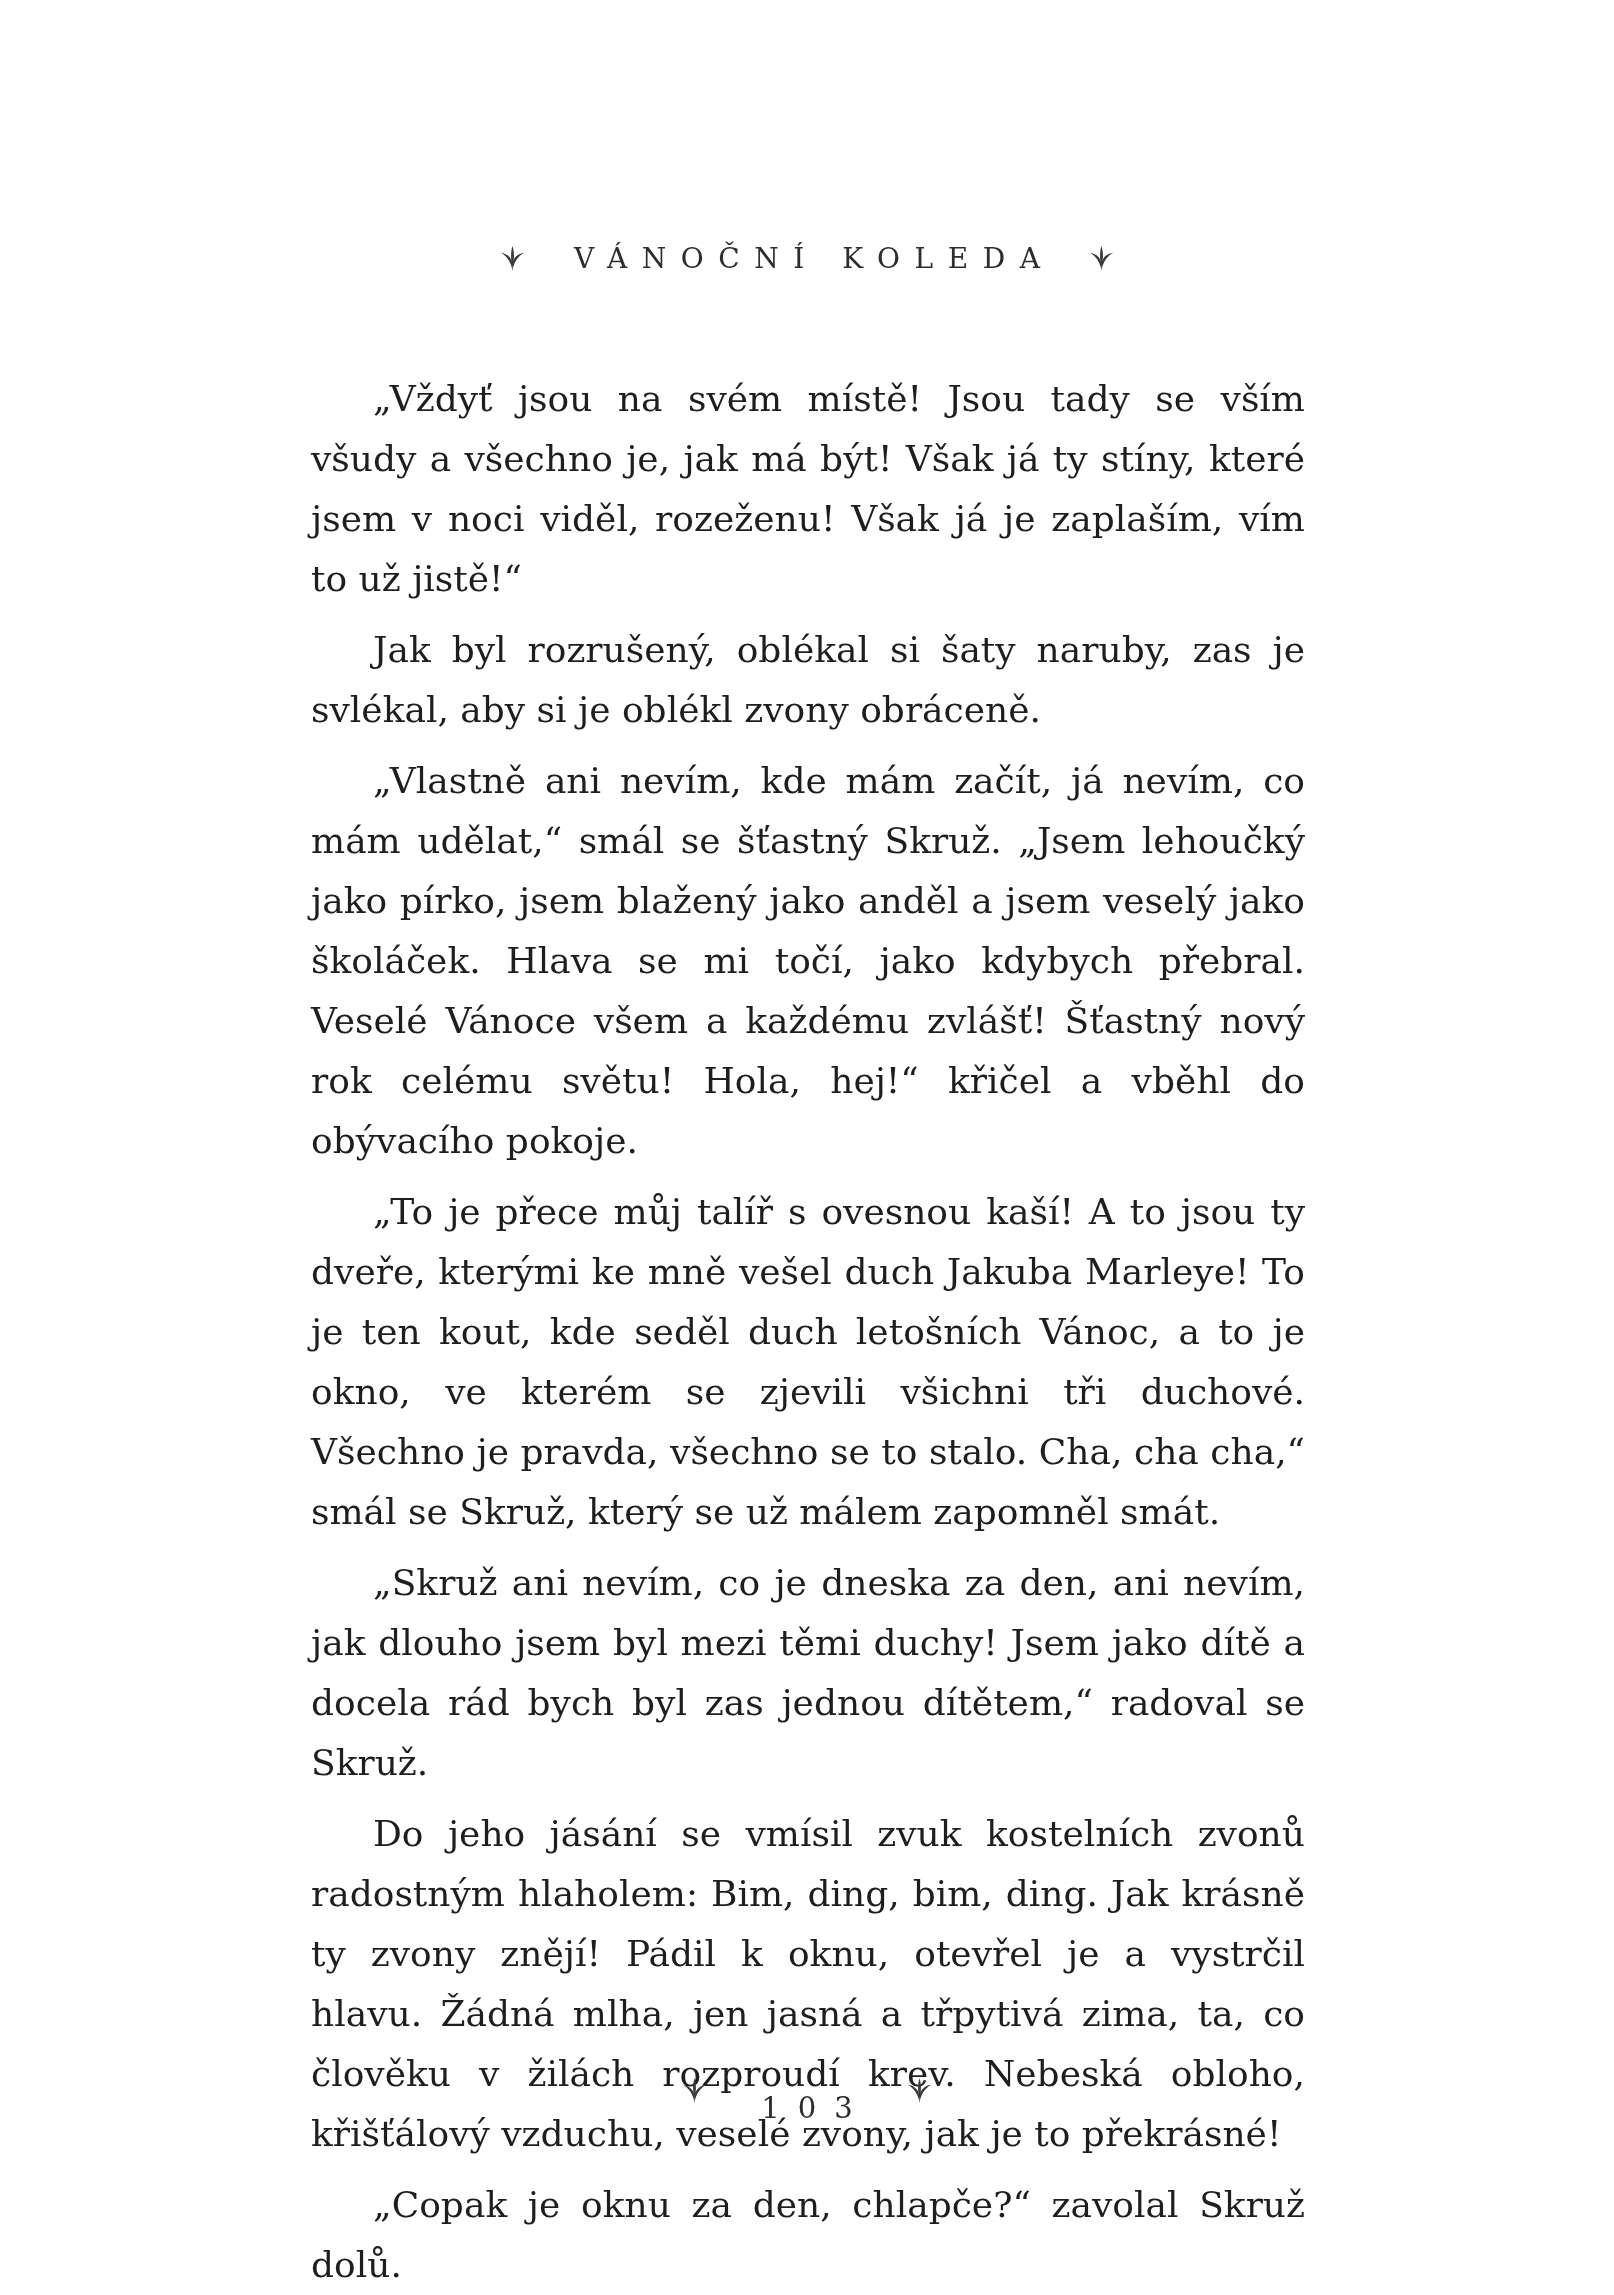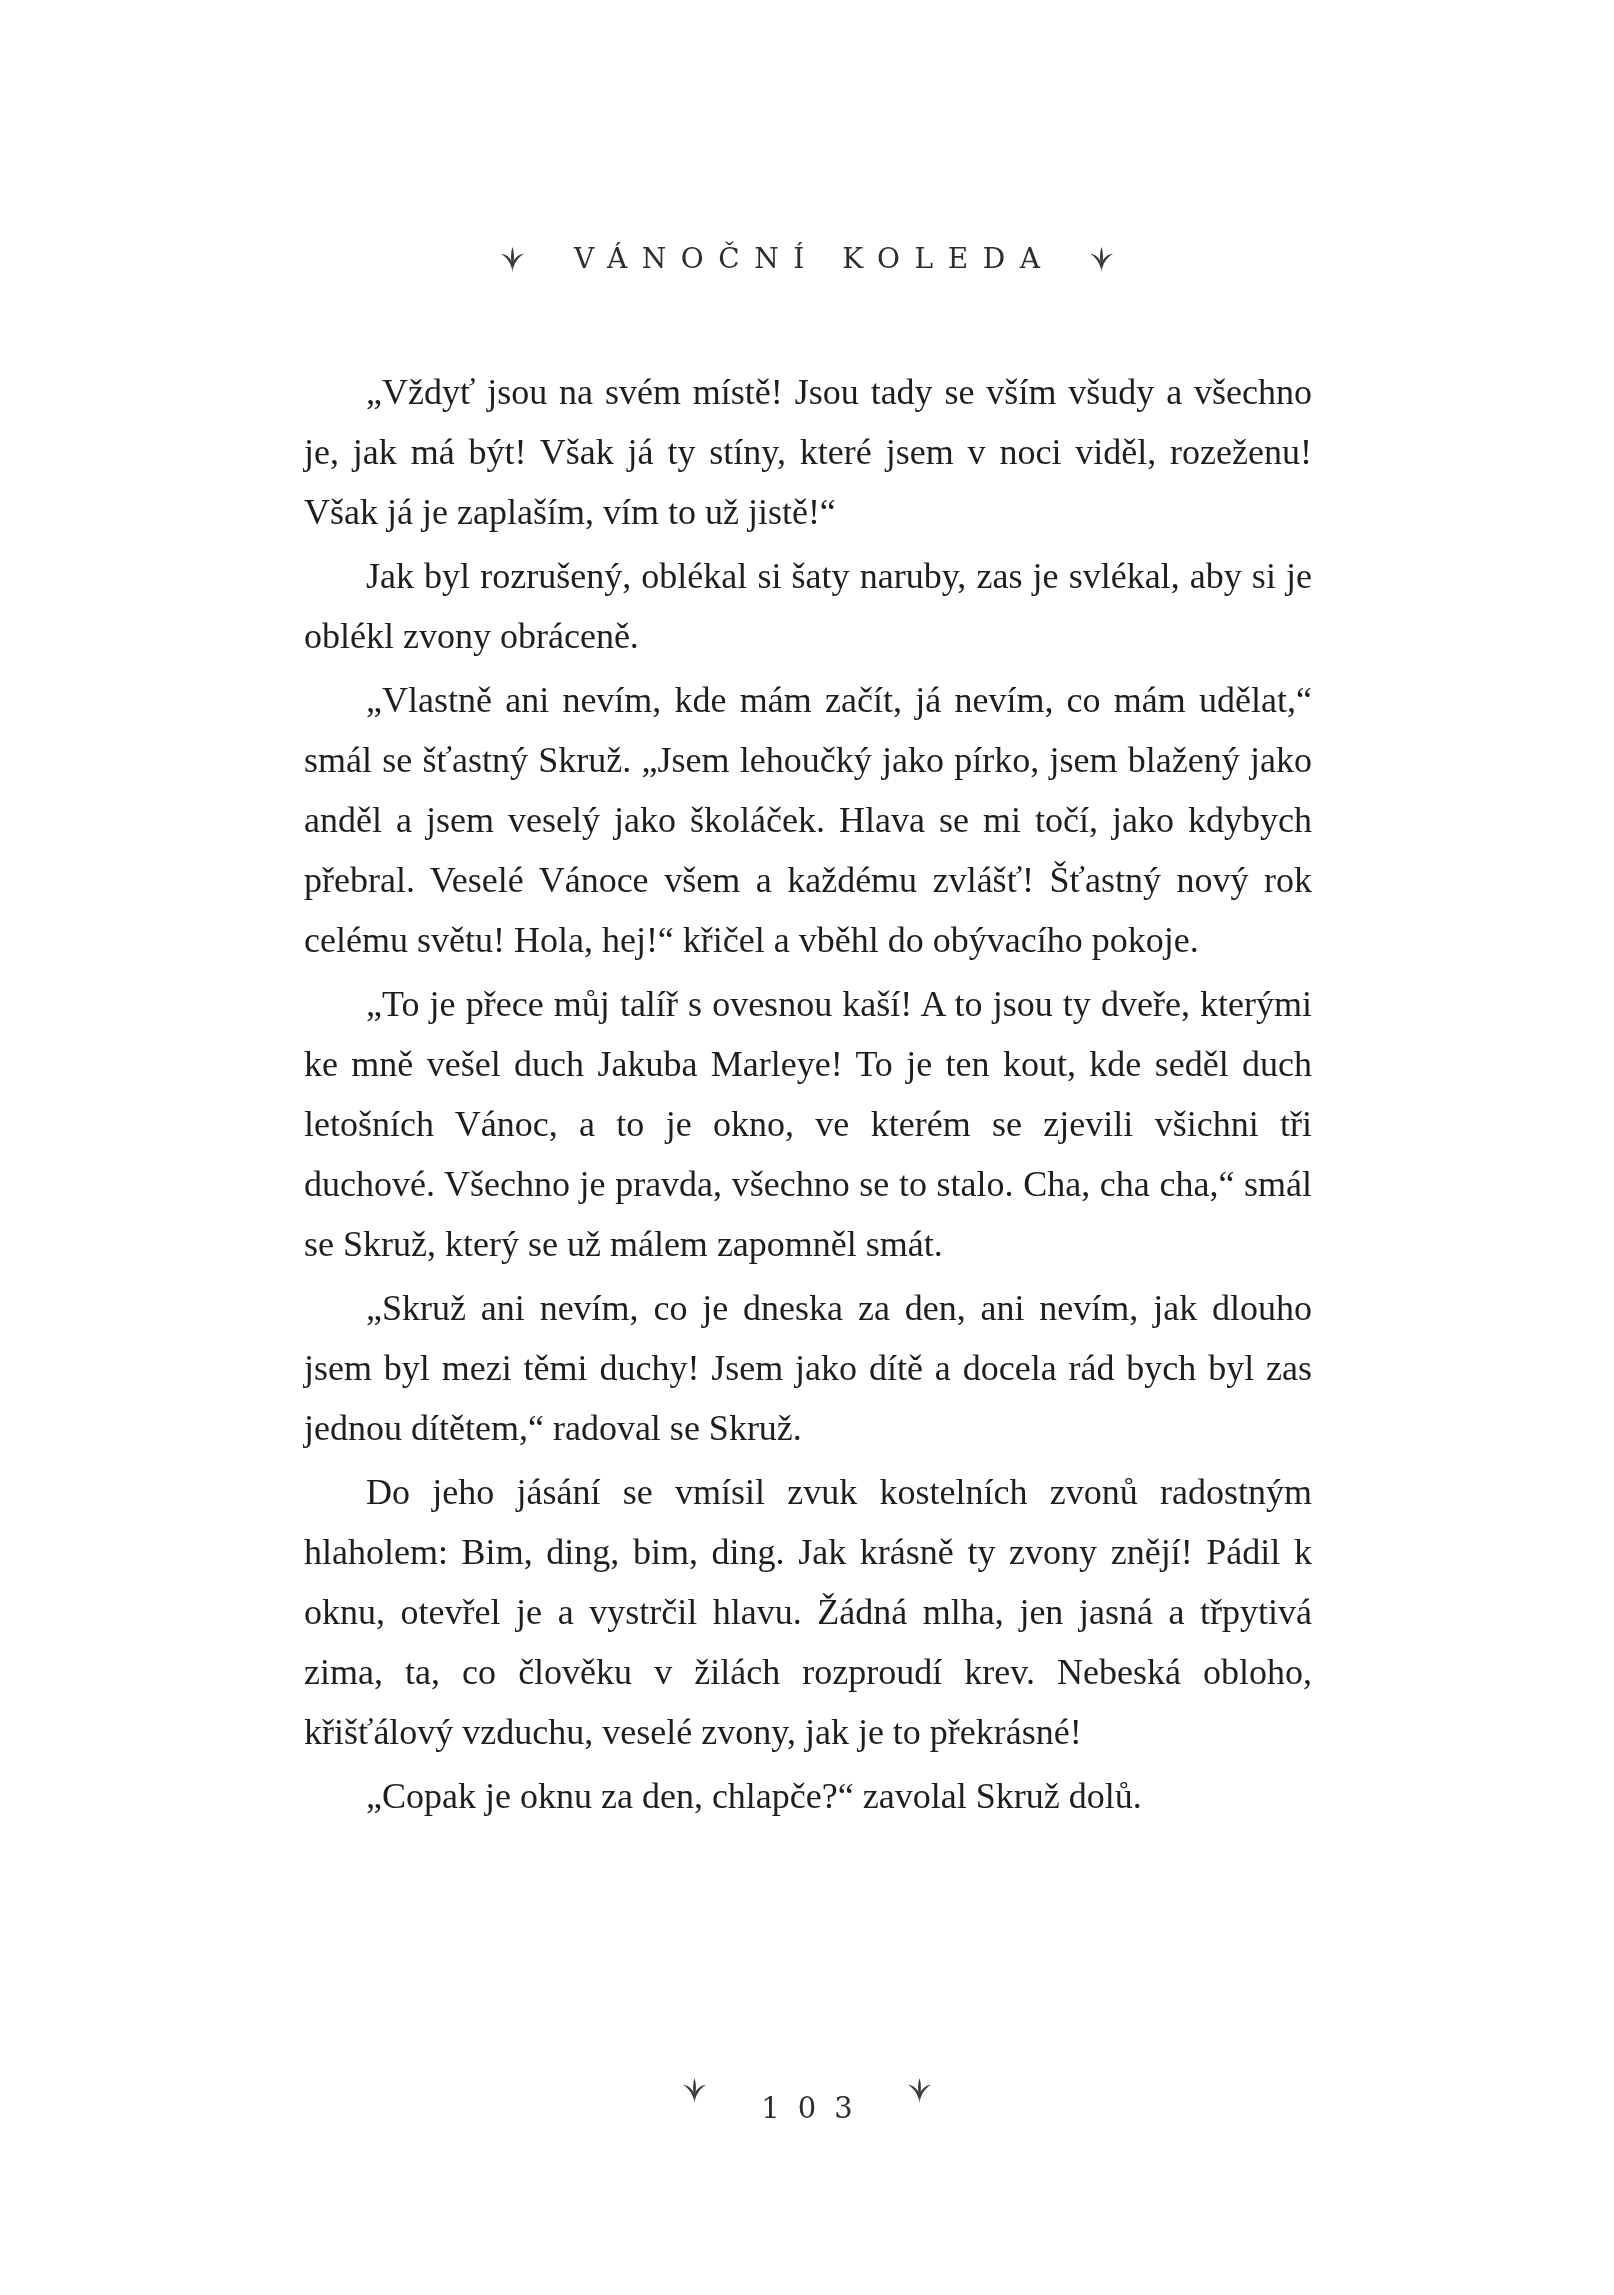--- a/index.html
+++ b/index.html
@@ -20,21 +20,21 @@
       inset: 0;
       background: #ffffff;
     }
     .running-header {
       position: absolute;
       top: 242px;
       left: 0;
       width: 100%;
       display: flex;
       justify-content: center;
-      align-items: flex-end;
+      align-items: center;
       gap: 31px;
     }
     .header-title {
       font-size: 28px;
       letter-spacing: 0.52em;
       color: #2d2d2b;
       white-space: nowrap;
       text-indent: 0.52em; 
     }
     .ornament {
@@ -56,24 +56,23 @@
       left: 300px;
       width: 1016px;
       font-size: 36px;
       line-height: 60px;
       text-align: justify;
       color: #1e1e1c;
       hyphens: auto;
       -webkit-hyphens: auto;
     }
     .body-text p {
-      margin: 4px;
+      margin: 11px;
       padding: 0;
       text-indent: 62px;
-      font-family: Liberation Serif, serif;
     }
     .page-footer {
       position: absolute;
       top: 2055px;
       left: 0;
       width: 100%;
       display: flex;
       justify-content: center;
       align-items: center;
       gap: 33px;

